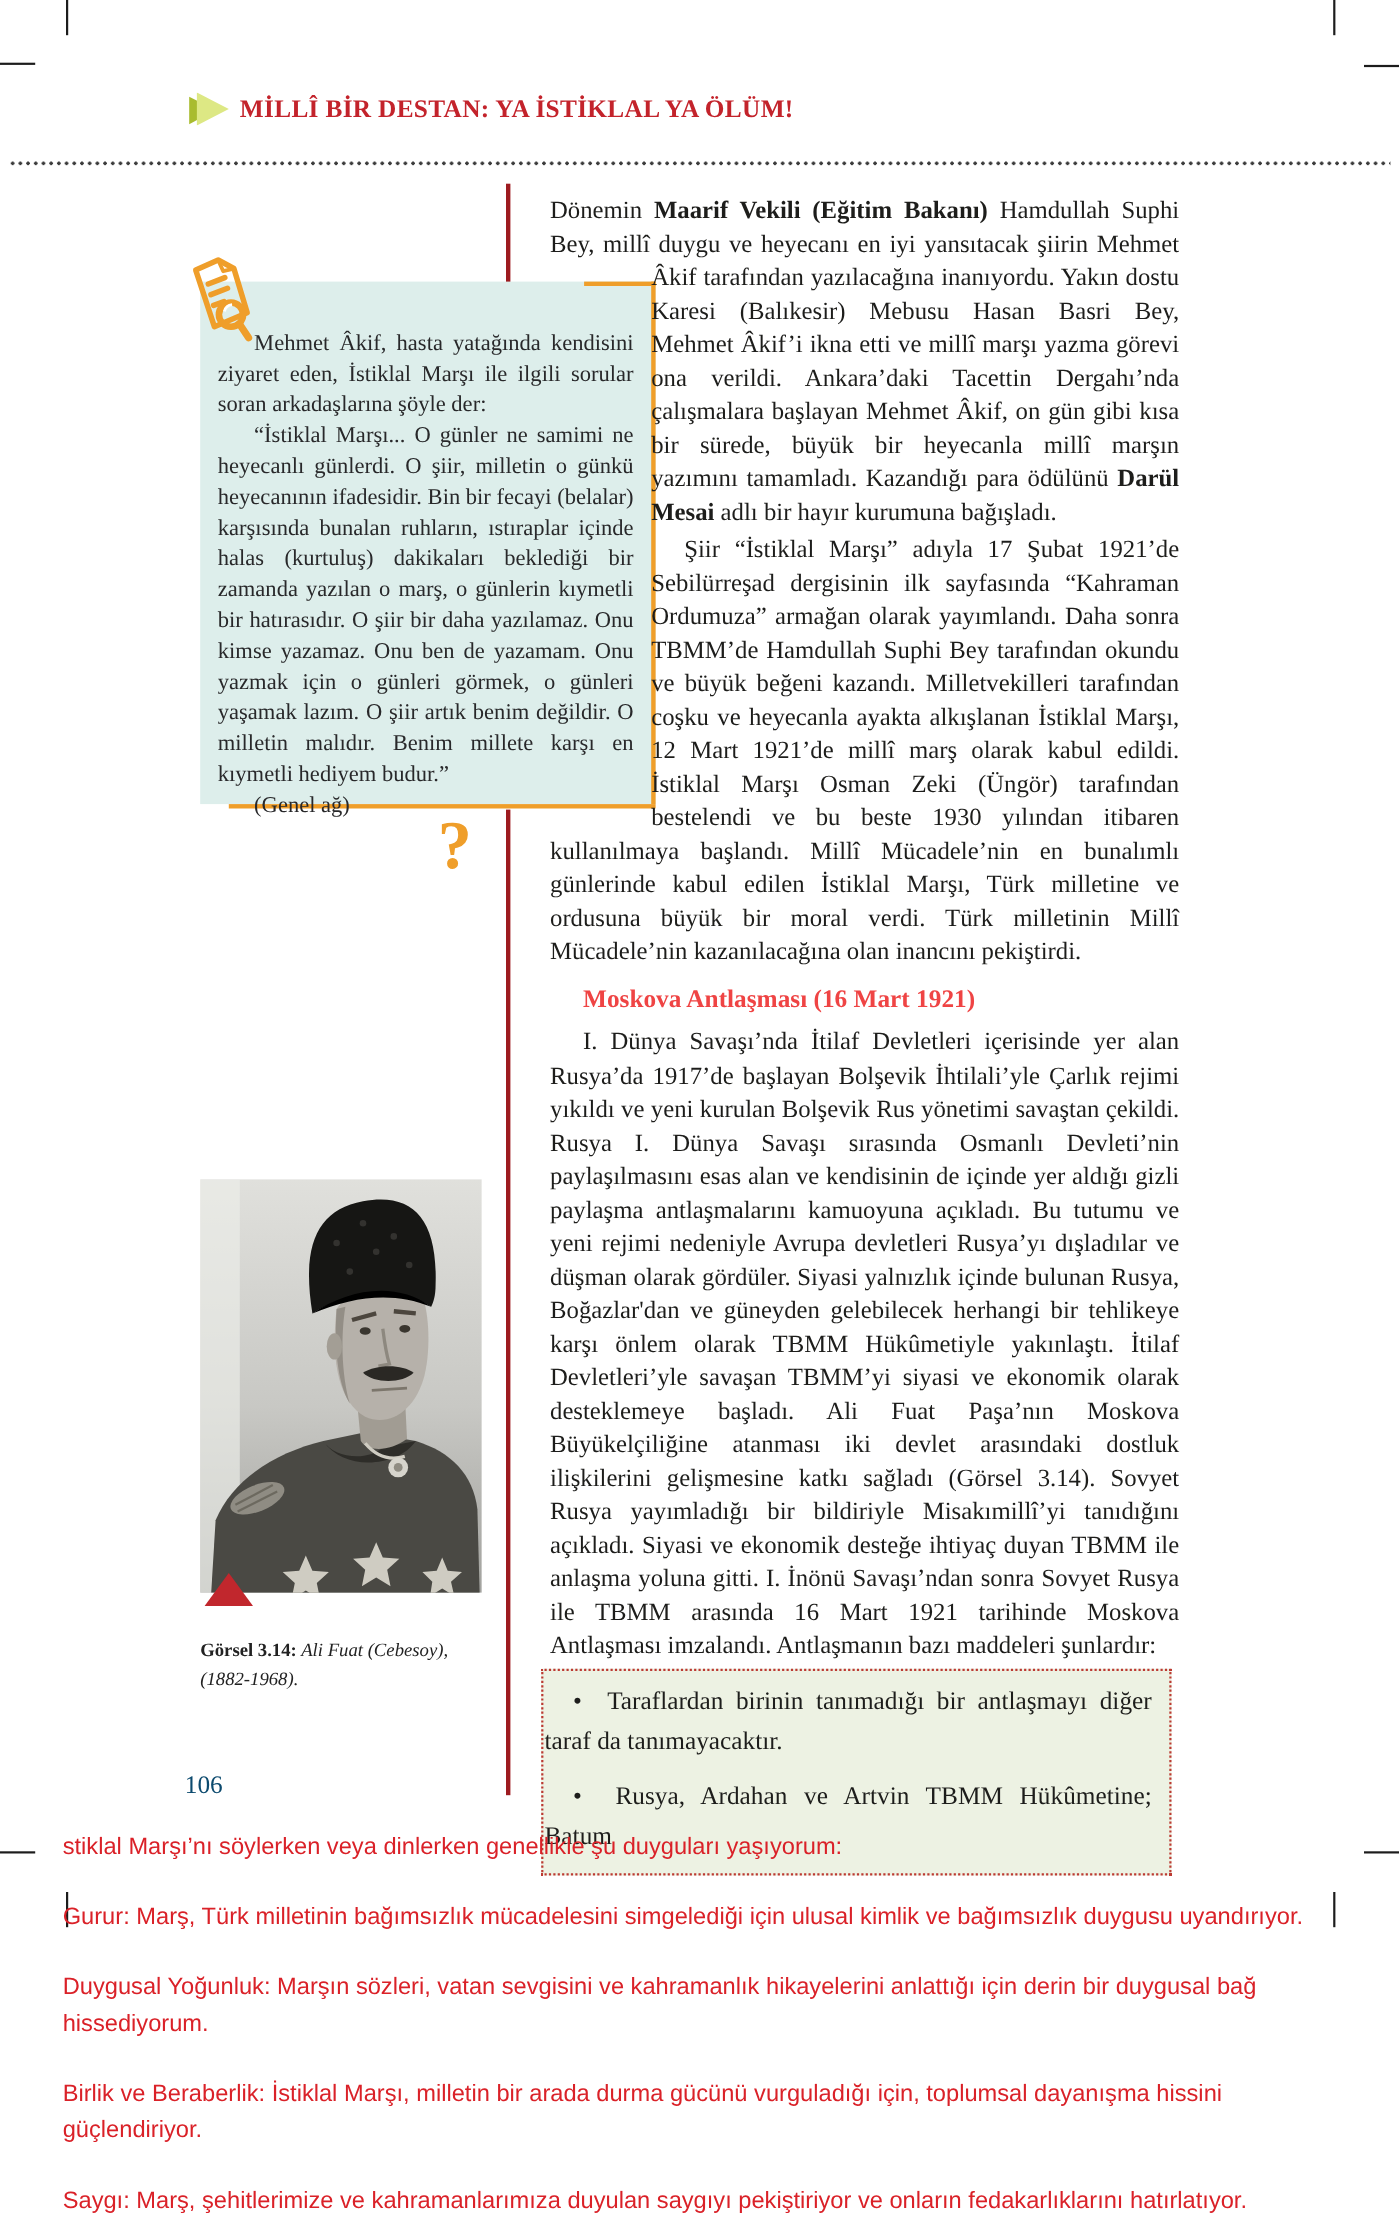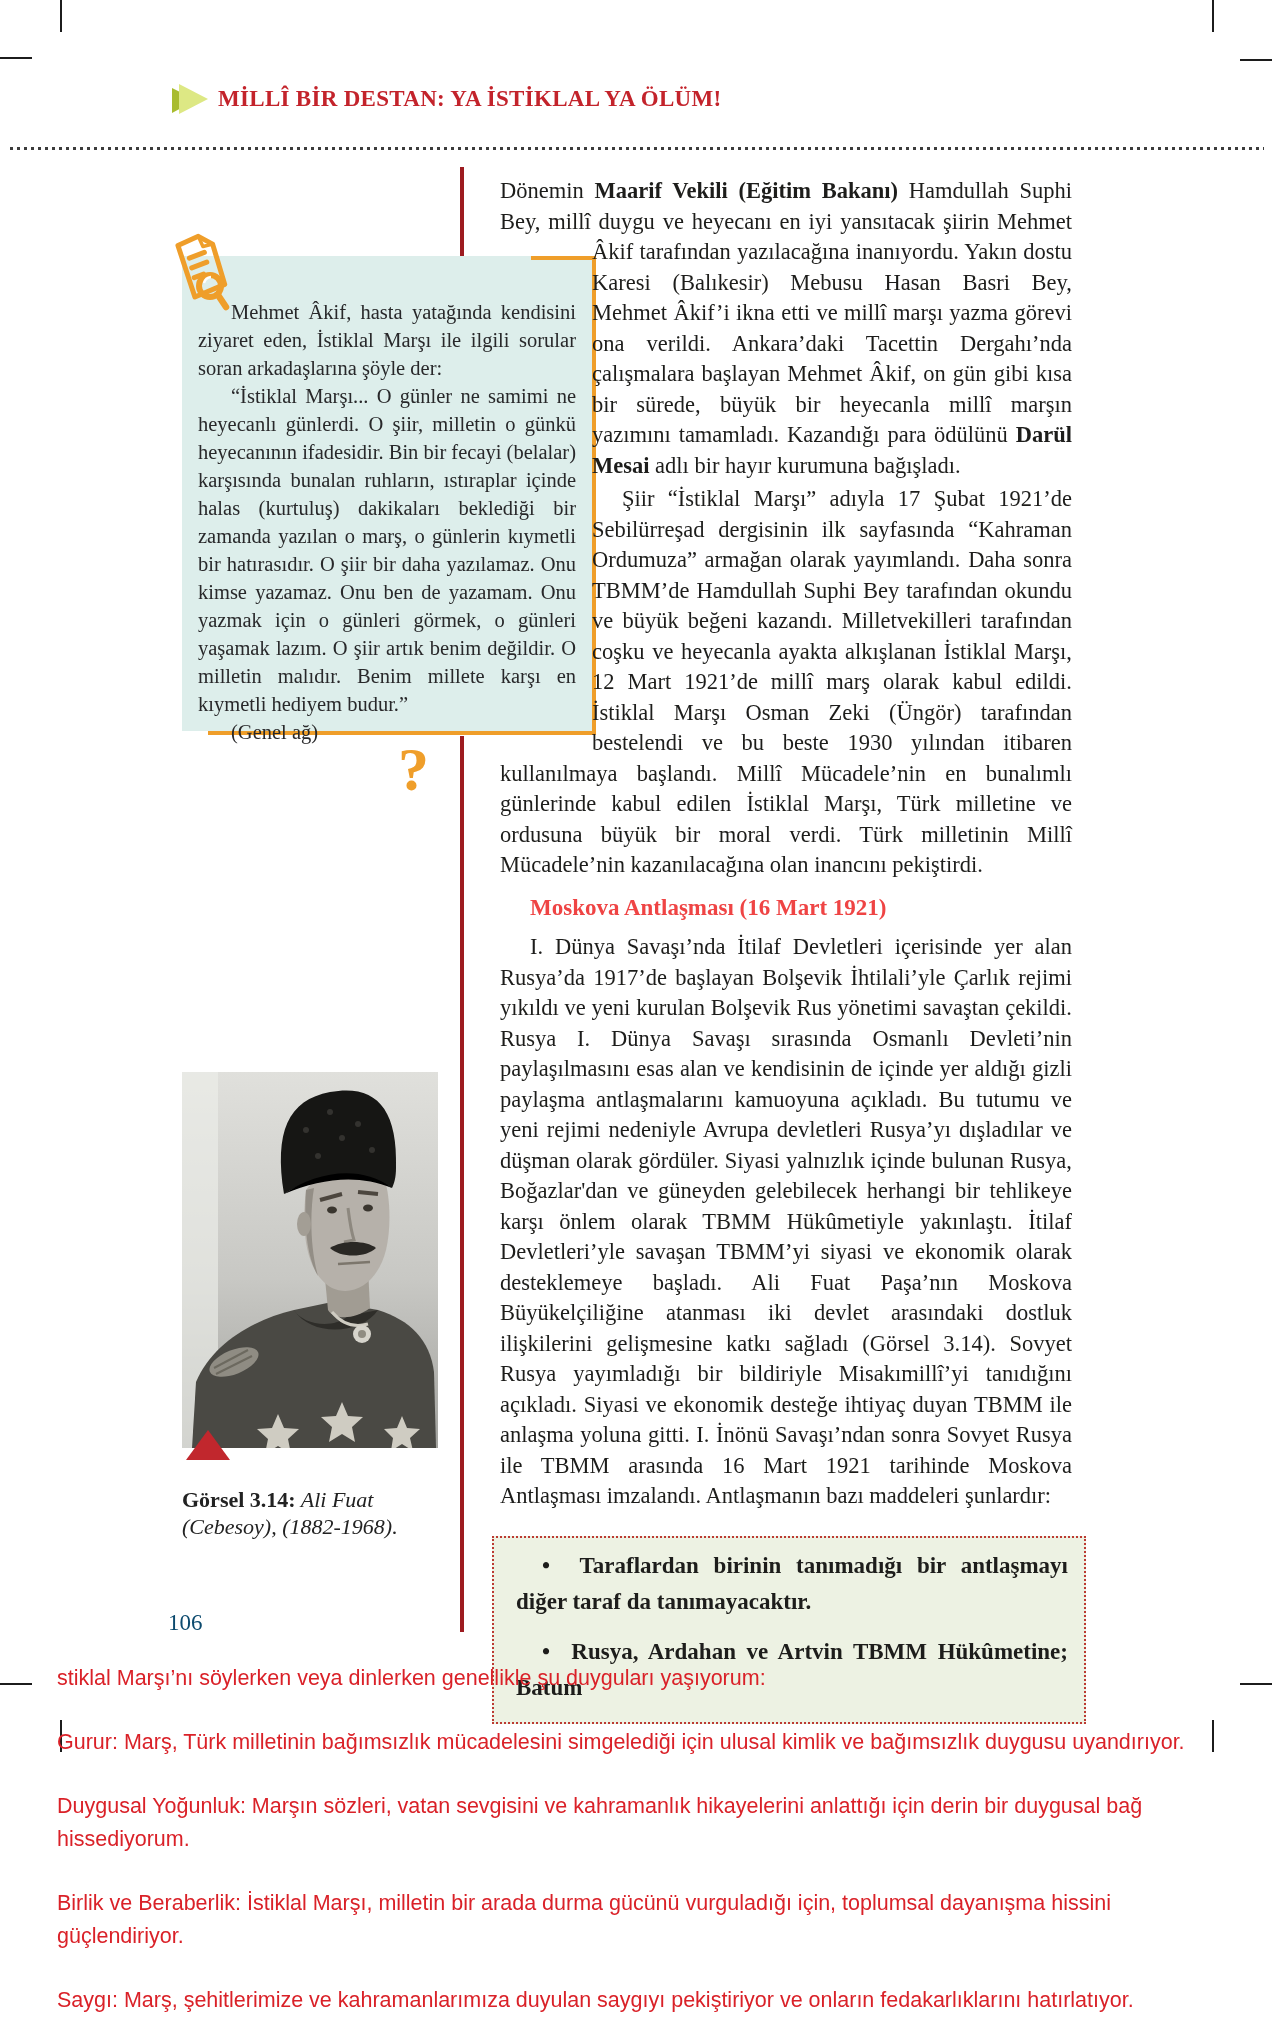--- a/index.html
+++ b/index.html
@@ -33,38 +33,38 @@
   .q-box .b-top{position:absolute;left:-4px;top:0;width:82px;height:4px;background:#ef9e2a;}
   .q-box p{margin:0;padding:40px 12px 0 12px;font-size:23px;line-height:31px;text-indent:30px;color:#33332d;}
   .qmark{position:absolute;left:398px;top:738px;font-size:62px;font-weight:bold;color:#ef9e2a;
          font-family:"Liberation Serif",serif;line-height:62px;}
 
   
   .photo{position:absolute;left:182px;top:1072px;width:256px;height:376px;}
   .red-triangle{position:absolute;left:186px;top:1430px;width:0;height:0;
       border-left:22px solid rgba(0,0,0,0);border-right:22px solid rgba(0,0,0,0);
       border-bottom:30px solid #c1272d;}
-  .caption{position:absolute;left:182px;top:1486px;width:240px;font-size:22px;line-height:27px;color:#222;}
+  .caption{position:absolute;left:182px;top:1486px;width:240px;font-size:17px;line-height:27px;color:#222;}
   .caption .lbl{font-weight:bold;}
   .caption .rest{font-style:italic;}
   .pageno{position:absolute;left:168px;top:1610px;font-size:23px;color:#0c4a6e;}
 
   
   .main-col{position:absolute;left:500px;top:176px;width:572px;font-size:22.5px;line-height:30.5px;}
   .main-col p{margin:0;text-align:justify;}
   .main-col .p-first{text-indent:0;text-align-last:justify;}
   .main-col .p-cont{text-indent:0;}
   .main-col .p-ind{text-indent:30px;margin-top:3px;}
   .float-spacer{float:left;width:92px;height:500px;}
   .h2{margin:12px 0 9px 0 !important;text-indent:30px;font-weight:bold;color:#ef4444;font-size:23px;text-align:left !important;}
   .bold{font-weight:bold;}
 
   
-  .bullet-box{margin:24px 0 0 -8px;width:552px;background:#edf2e3;border:2.5px dotted #bc3a32;
-      padding:10px 16px 14px 22px;font-weight:bold;}
+  .bullet-box{margin:5px 0 0 -8px;width:552px;background:#edf2e3;border:2.5px dotted #bc3a32;
+      padding:10px 16px 14px 1px;}
   .bullet-box p{margin:0 0 14px 0;text-align:justify;text-indent:26px;font-size:23px;line-height:36px;}
   .bullet-box p:last-child{margin-bottom:2px;}
   .bullet-box p::before{content:"\2022\00a0\00a0";}
 
   
   .answers{position:absolute;left:57px;top:1662px;width:1158px;font-family:"Liberation Sans",sans-serif;
       color:#da2128;font-size:21.5px;line-height:33px;}
   .answers p{margin:0 0 31px 0;}
 </style>
 </head>

